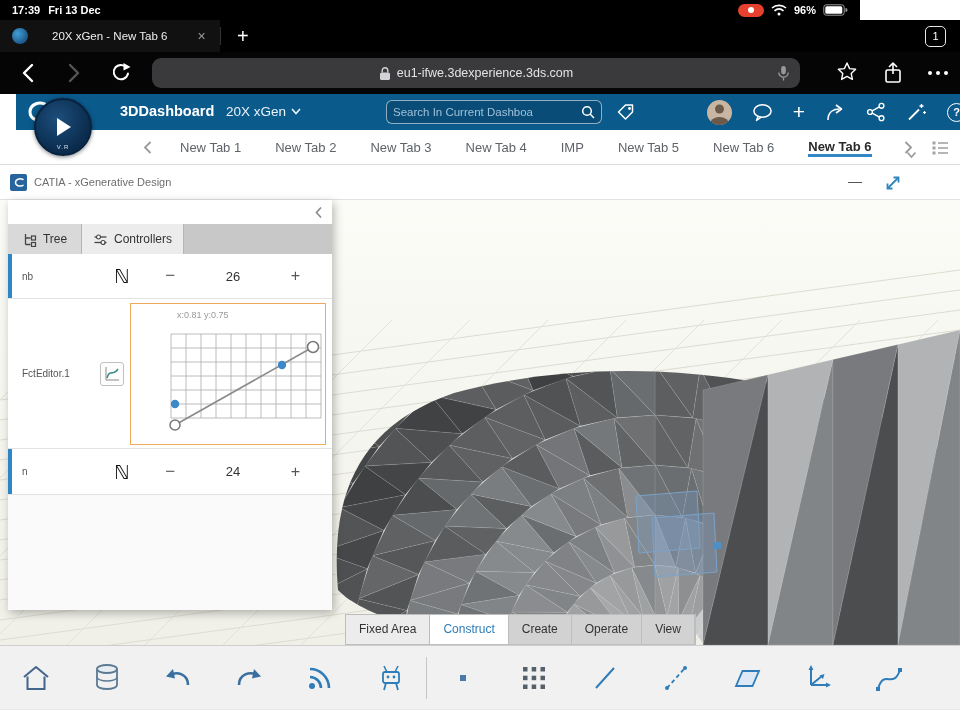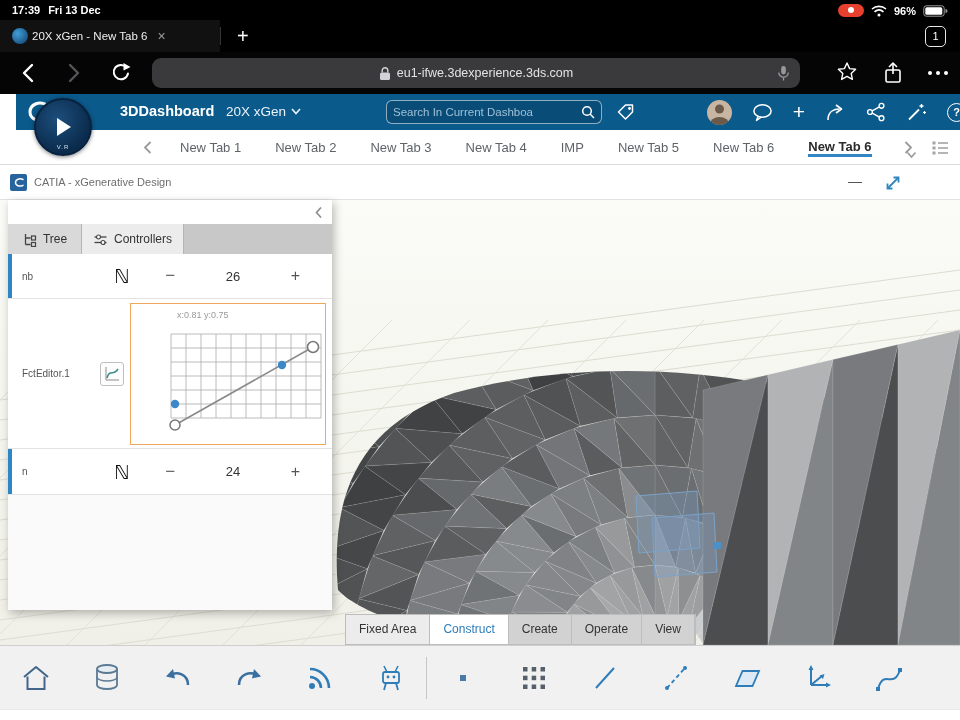--- a/index.html
+++ b/index.html
@@ -1,29 +1,29 @@
 <!DOCTYPE html>
 <html><head>
 <meta charset="utf-8">
 <style>
   *{margin:0;padding:0;box-sizing:border-box;}
   html,body{width:960px;height:720px;overflow:hidden;background:#fff;font-family:"Liberation Sans",sans-serif;}
   #screen{position:relative;width:960px;height:720px;background:#fff;}
 
   
-  #status-bar{position:absolute;left:0;top:0;width:960px;height:20px;background:#000;color:#fff;
+  #status-bar{position:absolute;left:0;top:0;width:860px;height:20px;background:#000;color:#fff;
     display:flex;align-items:center;justify-content:space-between;padding:0 12px;font-size:11px;}
   .sb-left{display:flex;gap:8px;align-items:center;font-weight:bold;}
-  .sb-right{display:flex;gap:7px;align-items:flex-end;font-weight:bold;}
+  .sb-right{display:flex;gap:7px;align-items:center;font-weight:bold;}
   .rec-pill{width:26px;height:13px;border-radius:7px;background:#e8402e;display:flex;align-items:center;justify-content:center;}
   .rec-dot{width:6px;height:6px;border-radius:50%;background:#fff;}
 
   
   #tab-bar{position:absolute;left:0;top:20px;width:960px;height:32px;background:#000;display:flex;align-items:center;color:#fff;}
-  .browser-tab{display:flex;align-items:center;gap:4px;padding:0 12px;height:32px;min-width:220px;background:#111;}
+  .browser-tab{display:flex;align-items:center;gap:24px;padding:0 12px;height:32px;min-width:220px;background:#111;}
   .favicon{width:16px;height:16px;border-radius:50%;background:radial-gradient(circle at 35% 35%,#3f9fd8,#123a66);display:inline-block;}
   .tab-title{font-size:11.5px;color:#eee;}
   .tab-close{color:#9a9a9e;font-size:14px;margin-left:6px;cursor:default;}
   .tab-divider{width:1px;height:18px;background:#333;}
   .new-tab{font-size:20px;font-weight:300;color:#fff;margin-left:16px;}
   .tab-count{margin-left:auto;margin-right:14px;width:21px;height:21px;border:1.6px solid #e8e8ea;border-radius:5px;
     display:flex;align-items:center;justify-content:center;font-size:11px;color:#fff;}
 
   
   #nav-bar{position:absolute;left:0;top:52px;width:960px;height:42px;background:#050505;}

